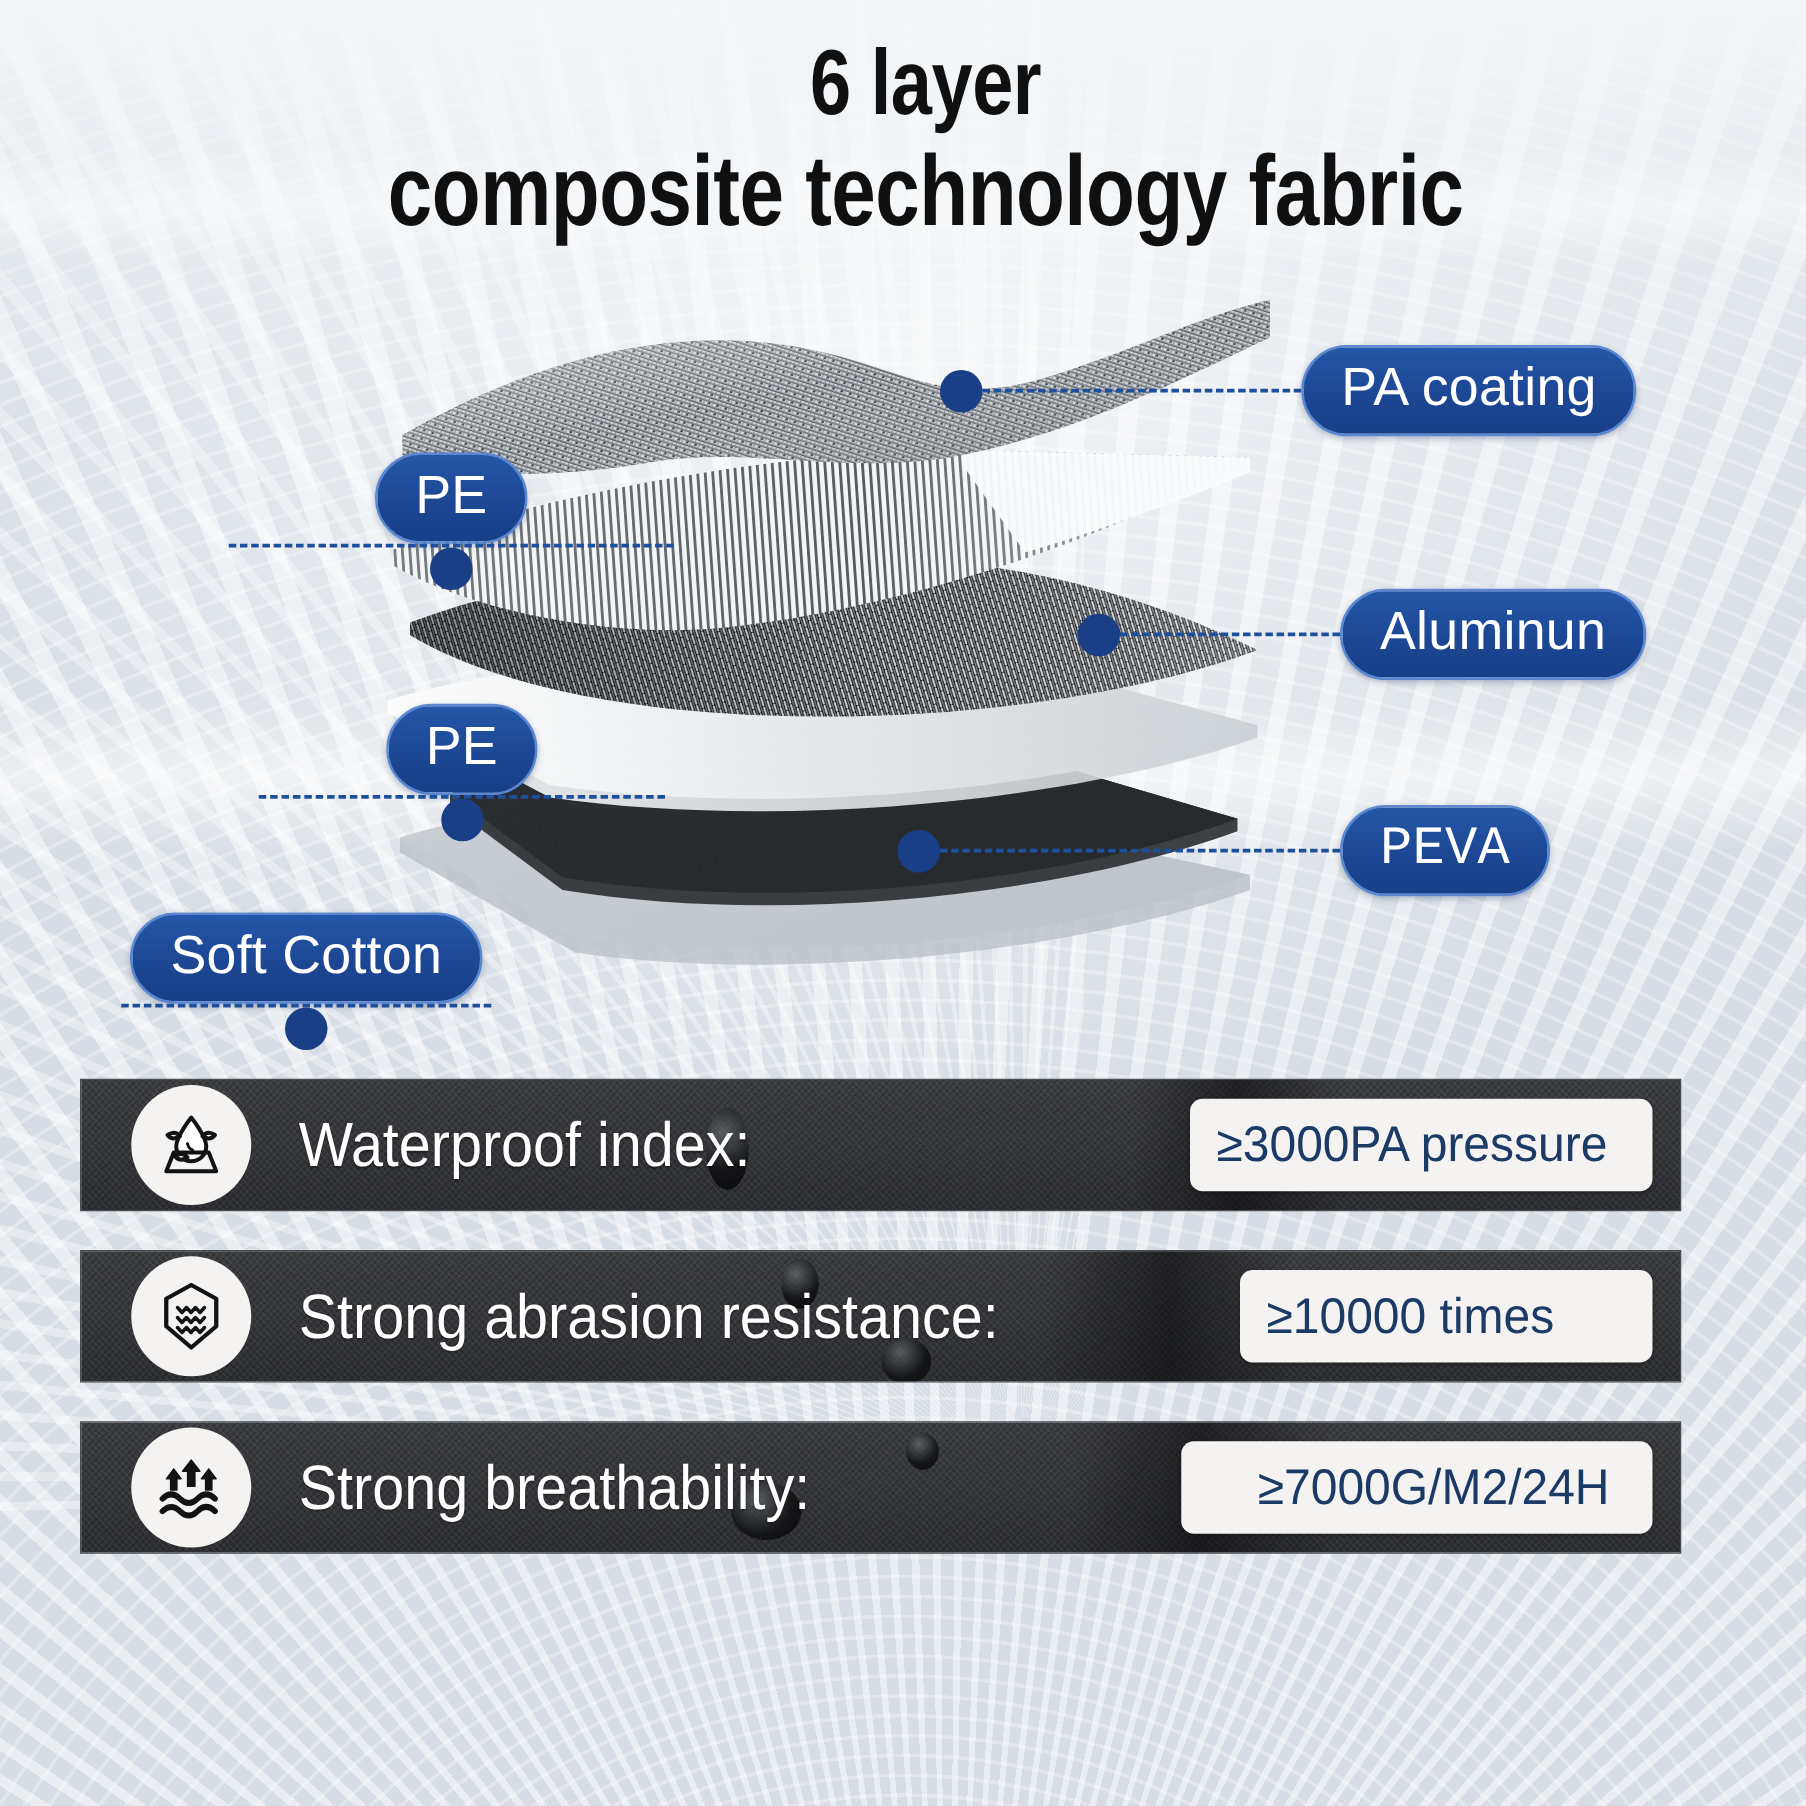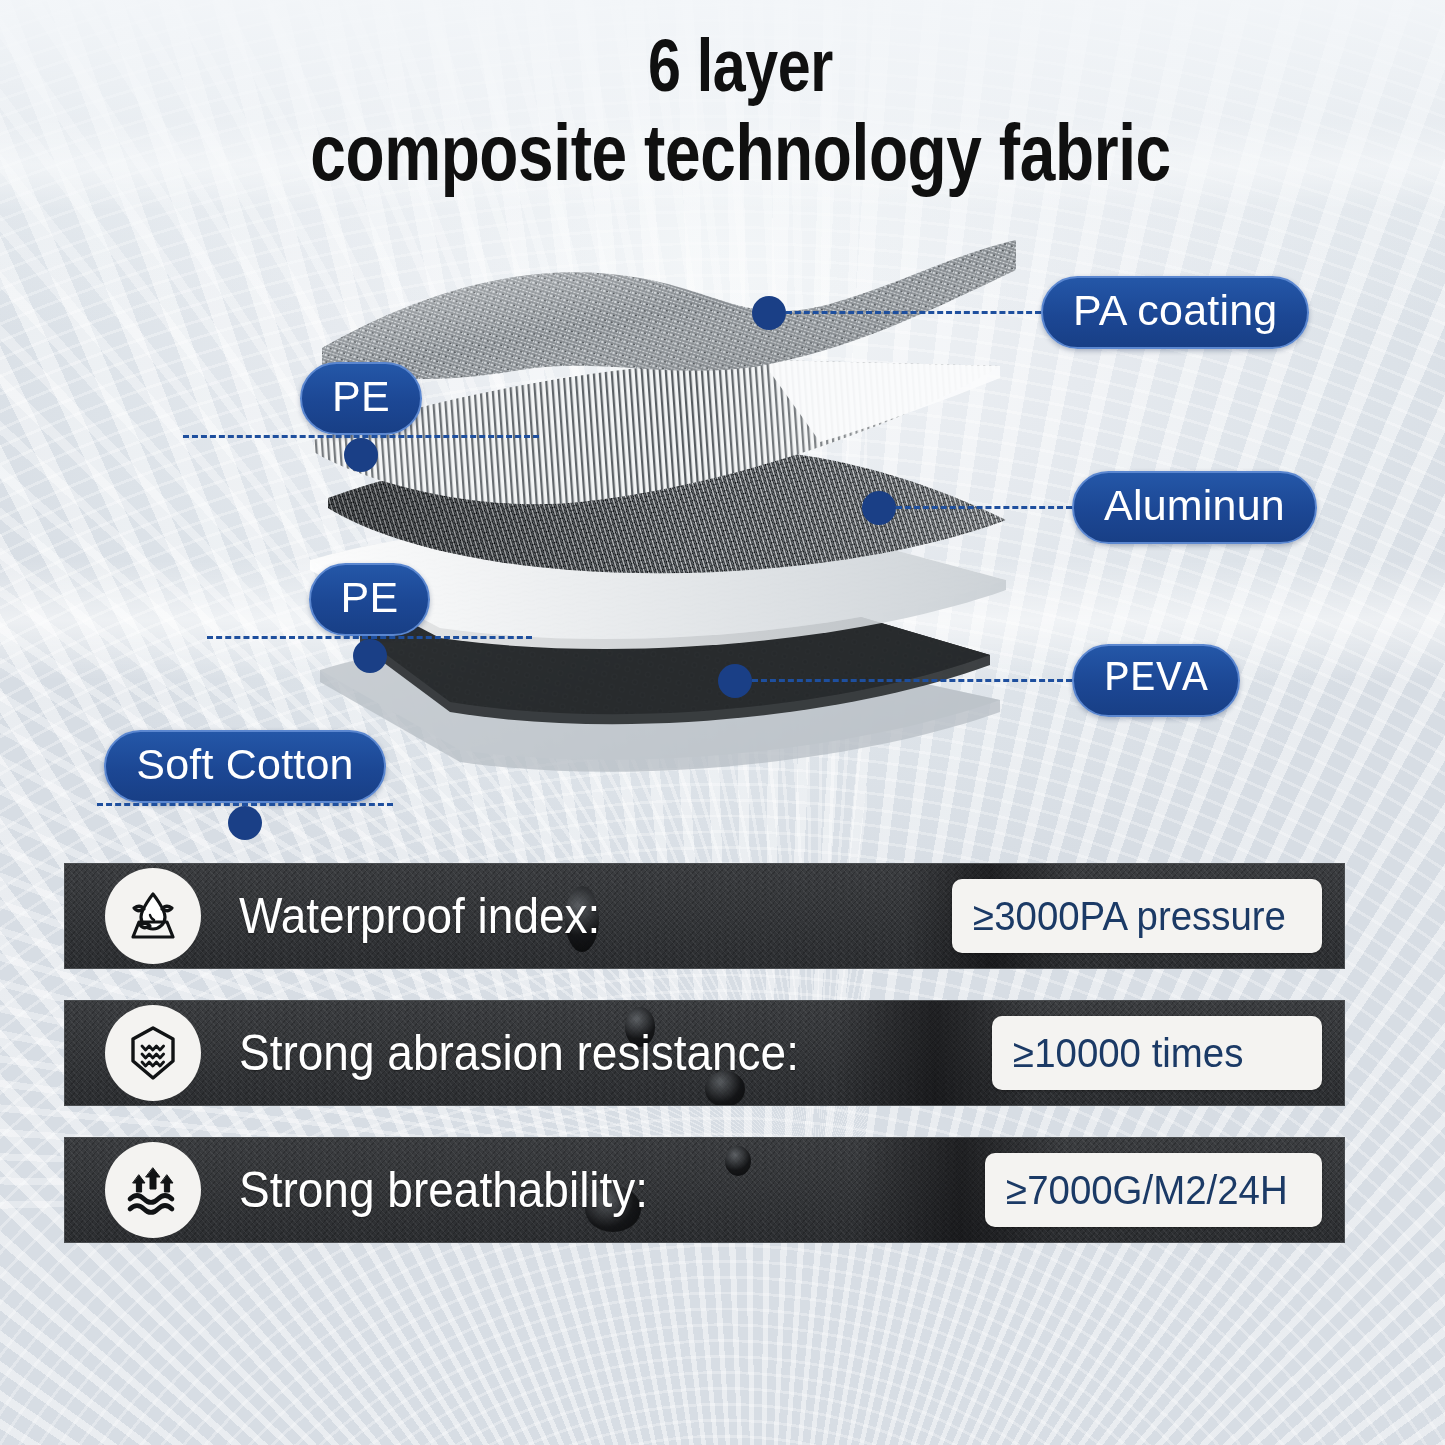--- a/index.html
+++ b/index.html
@@ -443,19 +443,19 @@
       <div class="icon-badge">
         <svg width="64" height="64" viewBox="0 0 64 64" fill="#111315" stroke="#111315" stroke-linecap="round" stroke-linejoin="round">
           <path d="M32 10 l7 9 h-4 v12 h-6 V19 h-4 Z"></path>
           <path d="M18 17 l6 8 h-3.4 v9 h-5.2 v-9 H12 Z"></path>
           <path d="M46 17 l6 8 h-3.4 v9 h-5.2 v-9 H40 Z"></path>
           <path d="M9 41 q7 -7 14 0 t14 0 t14 0" fill="none" stroke-width="4.6"></path>
           <path d="M9 51 q7 -7 14 0 t14 0 t14 0" fill="none" stroke-width="4.6"></path>
         </svg>
       </div>
       <div class="bar-label">Strong breathability:</div>
-      <div class="value-box" style="min-width:330px;">
+      <div class="value-box" style="min-width:330px;padding-left:40px;">
         <span class="value-text">≥7000G/M2/24H</span>
       </div>
     </div>
 
   </div>
 </div>
 
 </body></html>

